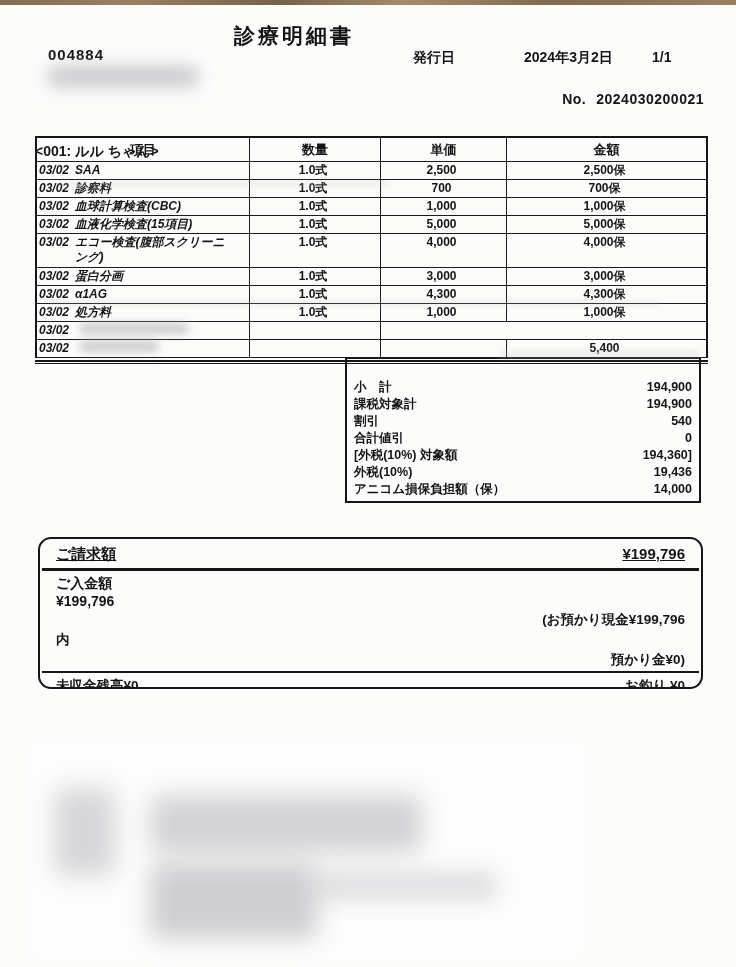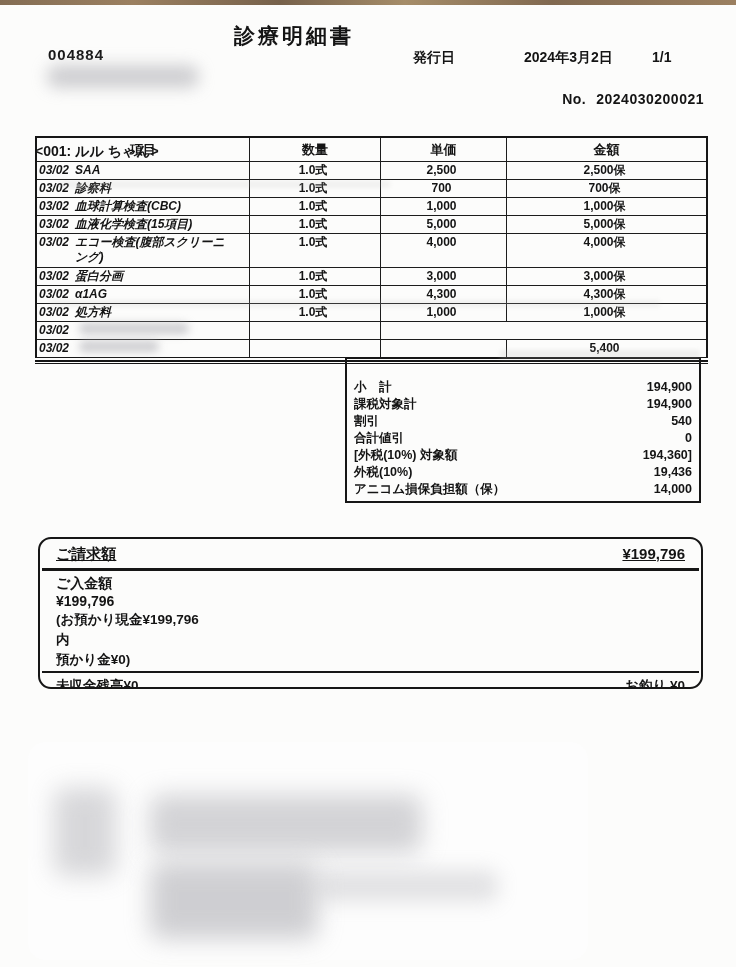--- a/index.html
+++ b/index.html
@@ -57,21 +57,21 @@
   .billing-box {
     position:absolute; left:38px; top:537px; width:665px; height:152px;
     border:2px solid #161616; border-radius:13px; overflow:hidden;
   }
   .billed-row { display:flex; justify-content:space-between; padding:6px 16px 3px 16px;
                 font-size:15px; font-weight:700;text-decoration:underline; }
   .box-divider { height:0; border-top:3px solid #161616; margin:1px 2px 0; }
   .box-divider2 { height:0; border-top:2.5px solid #161616; margin:2px 2px 0; }
   .paid-row { display:flex; justify-content:space-between; padding:4px 16px 0 16px;
               font-size:14px; font-weight:700;flex-direction:column; }
-  .detail-line { padding:1px 16px 0; font-size:13.5px; font-weight:600; line-height:19px; }
+  .detail-line { padding:1px 16px 0; font-size:13.5px; font-weight:600; line-height:19px;text-align:right; }
   .detail-split { display:flex; }
   .detail-split .left { width:170px; }
   .outstanding-row { display:flex; justify-content:space-between; padding:4px 16px 0 16px;
                      font-size:13.5px; font-weight:700; }
 
   
   .redacted-region { position:absolute; left:28px; top:742px; width:560px; height:218px;
                      background:#fdfdfd; border-radius:18px; }
   .blob-a { left:54px;  top:788px; width:62px;  height:88px; opacity:.45; filter:blur(12px); }
   .blob-b { left:150px; top:795px; width:272px; height:58px; opacity:.5;  filter:blur(12px); }

